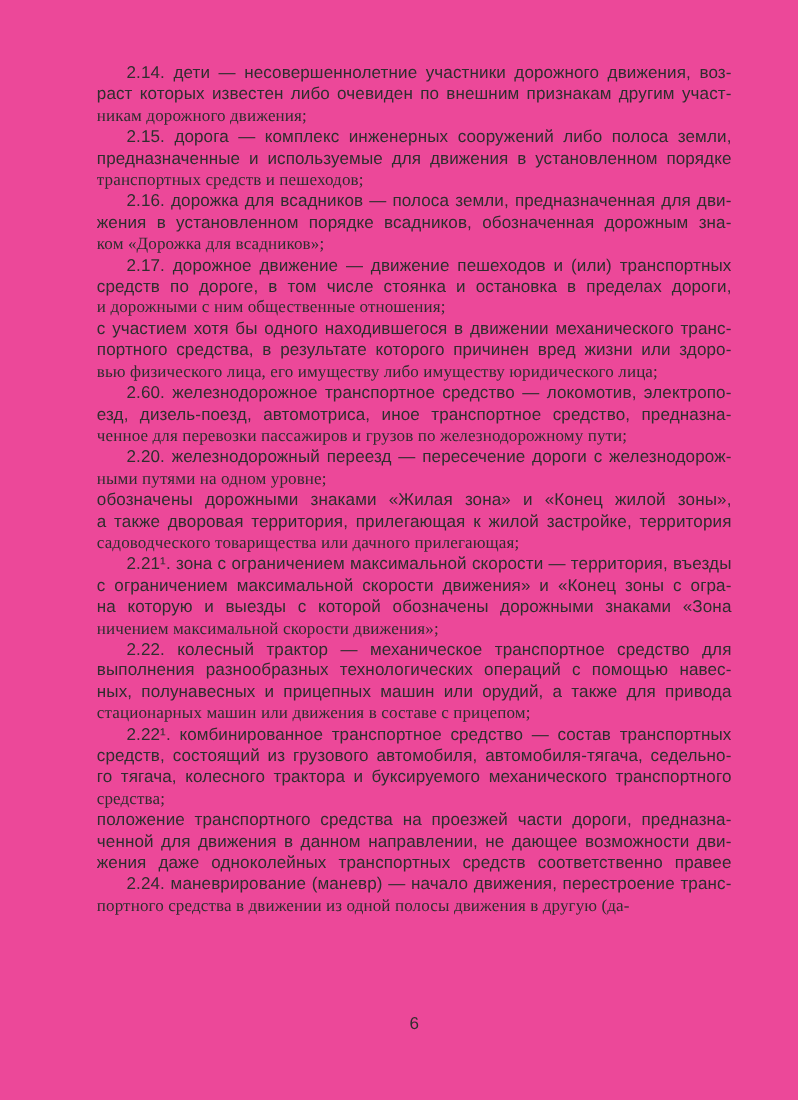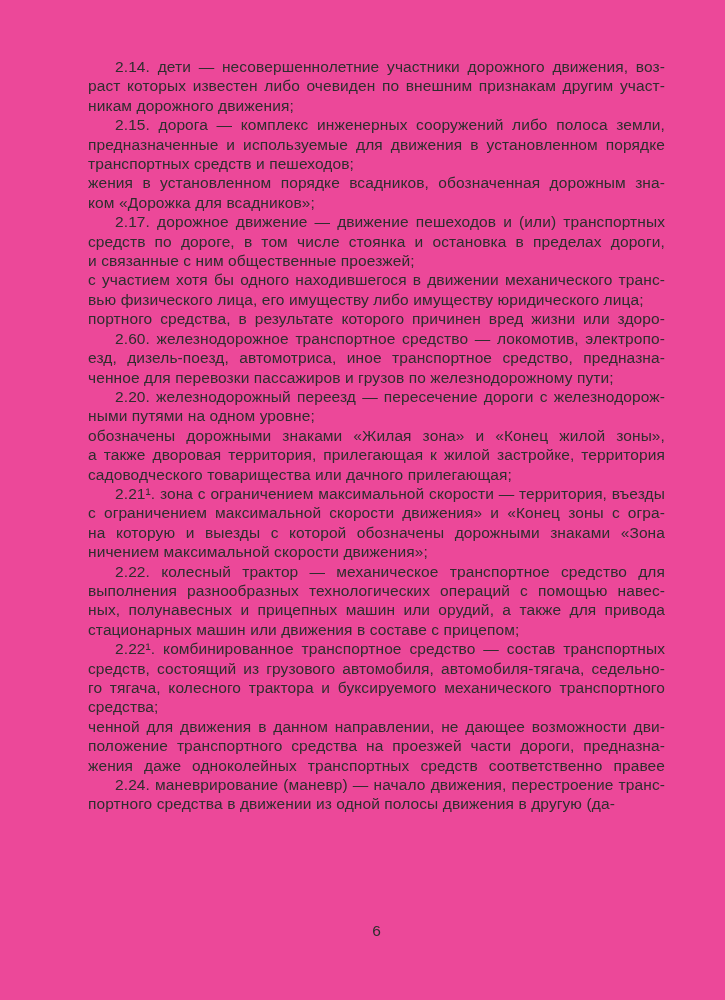--- a/index.html
+++ b/index.html
@@ -33,20 +33,21 @@
     text-align-last: justify;
     white-space: normal;
     letter-spacing: 0.1px;
   }
   .line.first {
     text-indent: 27px;
   }
   .line.last {
     text-align: center;
     text-align-last: left;
+    font-family: Liberation Serif, serif;
   }
   .page-number {
     position: absolute;
     left: 88px;
     top: 921px;
     width: 577px;
     text-align: center;
     font-size: 15.5px;
     line-height: 19.4px;
     color: #2e2e2e;
@@ -61,32 +62,33 @@
         <div class="line first">2.14. дети — несовершеннолетние участники дорожного движения, воз-</div>
         <div class="line">раст которых известен либо очевиден по внешним признакам другим участ-</div>
         <div class="line last">никам дорожного движения;</div>
       </div>
       <div class="paragraph">
         <div class="line first">2.15. дорога — комплекс инженерных сооружений либо полоса земли,</div>
         <div class="line">предназначенные и используемые для движения в установленном порядке</div>
         <div class="line last">транспортных средств и пешеходов;</div>
       </div>
       <div class="paragraph">
+        <div class="line first">2.16. дорожка для всадников — полоса земли, предназначенная для дви-</div>
         <div class="line">жения в установленном порядке всадников, обозначенная дорожным зна-</div>
         <div class="line last">ком «Дорожка для всадников»;</div>
       </div>
       <div class="paragraph">
         <div class="line first">2.17. дорожное движение — движение пешеходов и (или) транспортных</div>
         <div class="line">средств по дороге, в том числе стоянка и остановка в пределах дороги,</div>
-        <div class="line last">и связанные с ним общественные проезжей;</div>
+        <div class="line last">и дорожными с ним общественные отношения;</div>
       </div>
       <div class="paragraph">
         <div class="line">с участием хотя бы одного находившегося в движении механического транс-</div>
+        <div class="line">портного средства, в результате которого причинен вред жизни или здоро-</div>
         <div class="line last">вью физического лица, его имуществу либо имуществу юридического лица;</div>
-        <div class="line">портного средства, в результате которого причинен вред жизни или здоро-</div>
       </div>
       <div class="paragraph">
         <div class="line first">2.60. железнодорожное транспортное средство — локомотив, электропо-</div>
         <div class="line">езд, дизель-поезд, автомотриса, иное транспортное средство, предназна-</div>
         <div class="line last">ченное для перевозки пассажиров и грузов по железнодорожному пути;</div>
       </div>
       <div class="paragraph">
         <div class="line first">2.20. железнодорожный переезд — пересечение дороги с железнодорож-</div>
         <div class="line last">ными путями на одном уровне;</div>
       </div>
@@ -107,22 +109,22 @@
         <div class="line">ных, полунавесных и прицепных машин или орудий, а также для привода</div>
         <div class="line last">стационарных машин или движения в составе с прицепом;</div>
       </div>
       <div class="paragraph">
         <div class="line first">2.22¹. комбинированное транспортное средство — состав транспортных</div>
         <div class="line">средств, состоящий из грузового автомобиля, автомобиля-тягача, седельно-</div>
         <div class="line">го тягача, колесного трактора и буксируемого механического транспортного</div>
         <div class="line last">средства;</div>
       </div>
       <div class="paragraph">
+        <div class="line">положение транспортного средства на проезжей части дороги, предназна-</div>
         <div class="line">ченной для движения в данном направлении, не дающее возможности дви-</div>
-        <div class="line">положение транспортного средства на проезжей части дороги, предназна-</div>
         <div class="line">жения даже одноколейных транспортных средств соответственно правее</div>
       </div>
       <div class="paragraph">
         <div class="line first">2.24. маневрирование (маневр) — начало движения, перестроение транс-</div>
         <div class="line last">портного средства в движении из одной полосы движения в другую (да-</div>
       </div>
     </div>
   <div class="page-number">6</div>
 </div>
 

